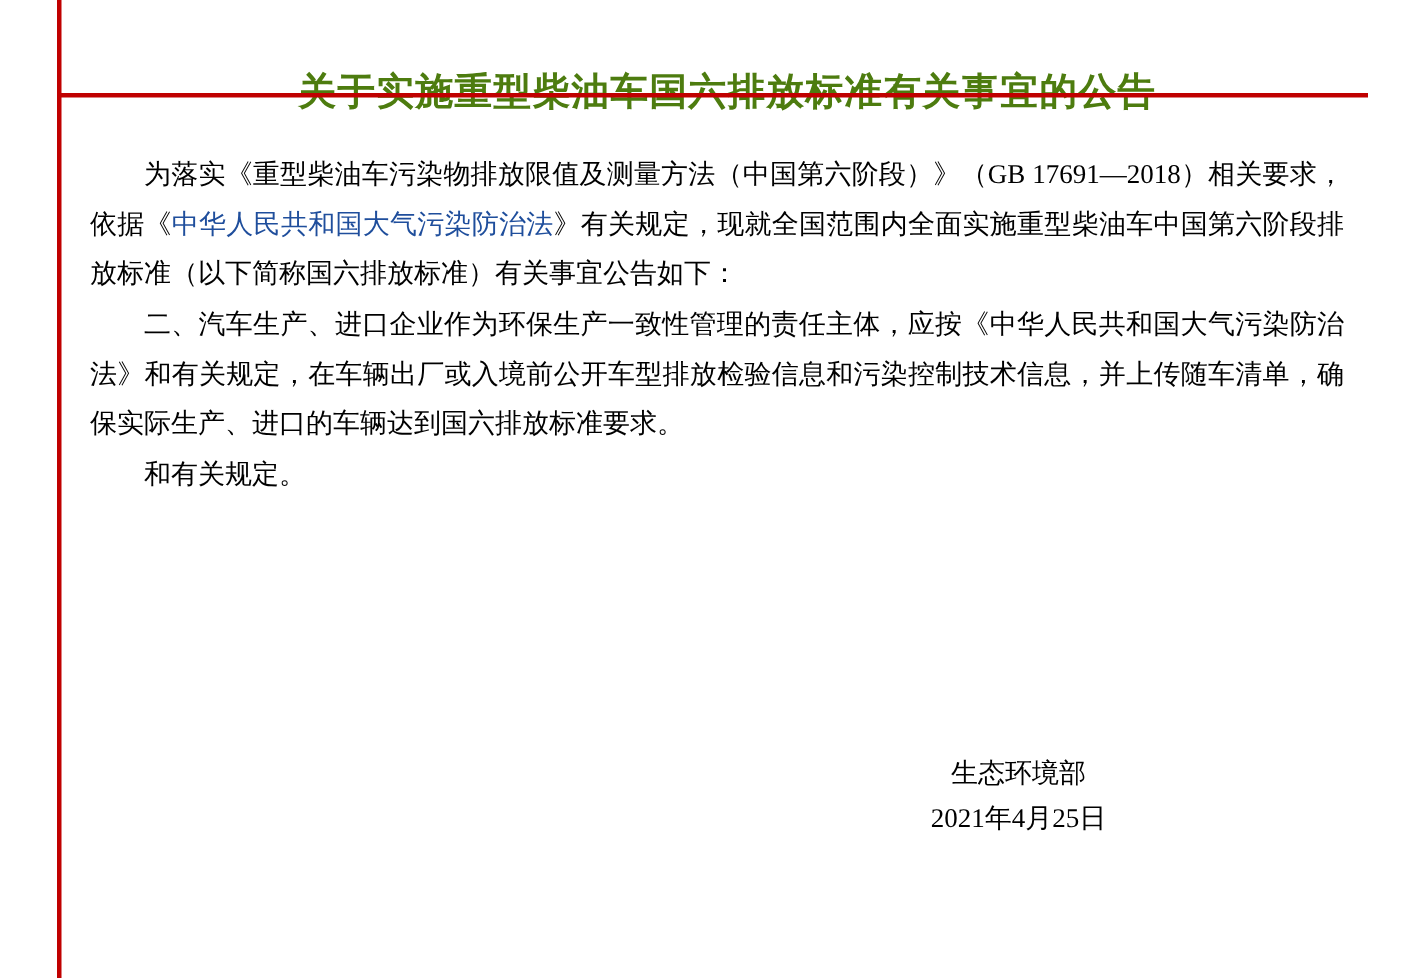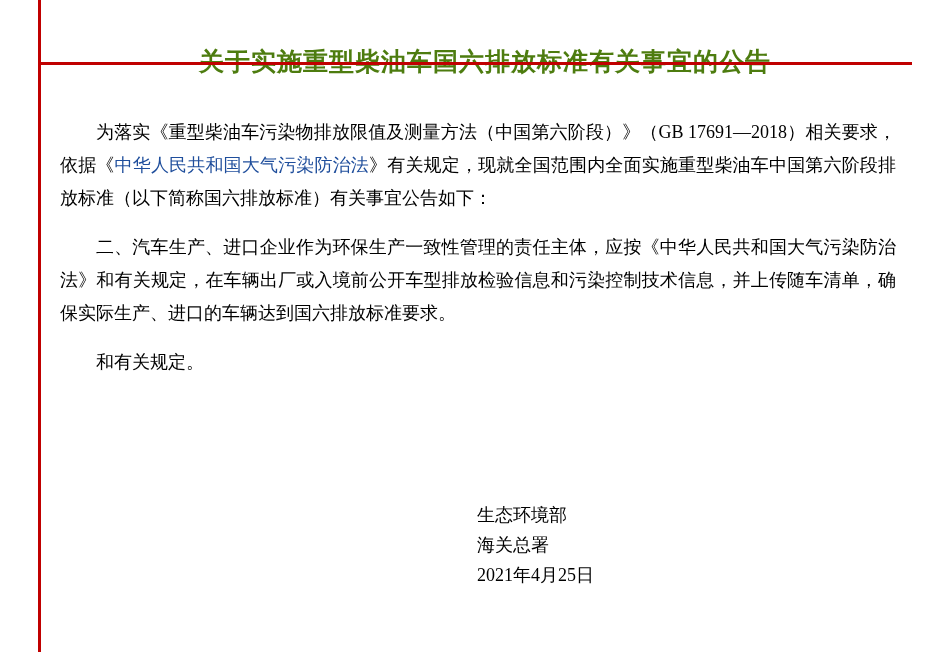--- a/index.html
+++ b/index.html
@@ -57,37 +57,37 @@
     position: absolute;
     left: 60px;
     top: 100px;
     width: 836px;
   }
   .para {
     font-size: 18px;
     line-height: 33px;
     text-align: justify;
     text-justify: inter-ideograph;
-    margin: 16px 0 1px 0;
+    margin: 0 0 1px 0;
     color: #000000;
     font-family: "Liberation Serif", "DejaVu Serif", serif;
   }
   .para.indent {
     text-indent: 36px;
   }
   .link {
     color: #1f4e9c;
     text-decoration: none;
   }
   .sign-block {
     position: absolute;
     right: 42px;
     top: 500px;
     width: 420px;
-    text-align: left;
+    text-align: center;
     font-size: 18px;
     line-height: 30px;
     font-family: "Liberation Serif", "DejaVu Serif", serif;
   }
   .sign-line {
     display: block;
     padding-right: 16px;
   }
   .footer-note {
     position: absolute;
@@ -116,18 +116,17 @@
 
     <p class="para indent">二、汽车生产、进口企业作为环保生产一致性管理的责任主体，应按《中华人民共和国大气污染防治法》和有关规定，在车辆出厂或入境前公开车型排放检验信息和污染控制技术信息，并上传随车清单，确保实际生产、进口的车辆达到国六排放标准要求。</p>
 
 
     <p class="para indent">和有关规定。</p>
 
   </div>
 
   <div class="sign-block">
     <span class="sign-line">生态环境部</span>
-    <span class="sign-line">海关总署</span>
     <span class="sign-line">2021年4月25日</span>
   </div>
 
 
 </div>
 
 </body></html>

